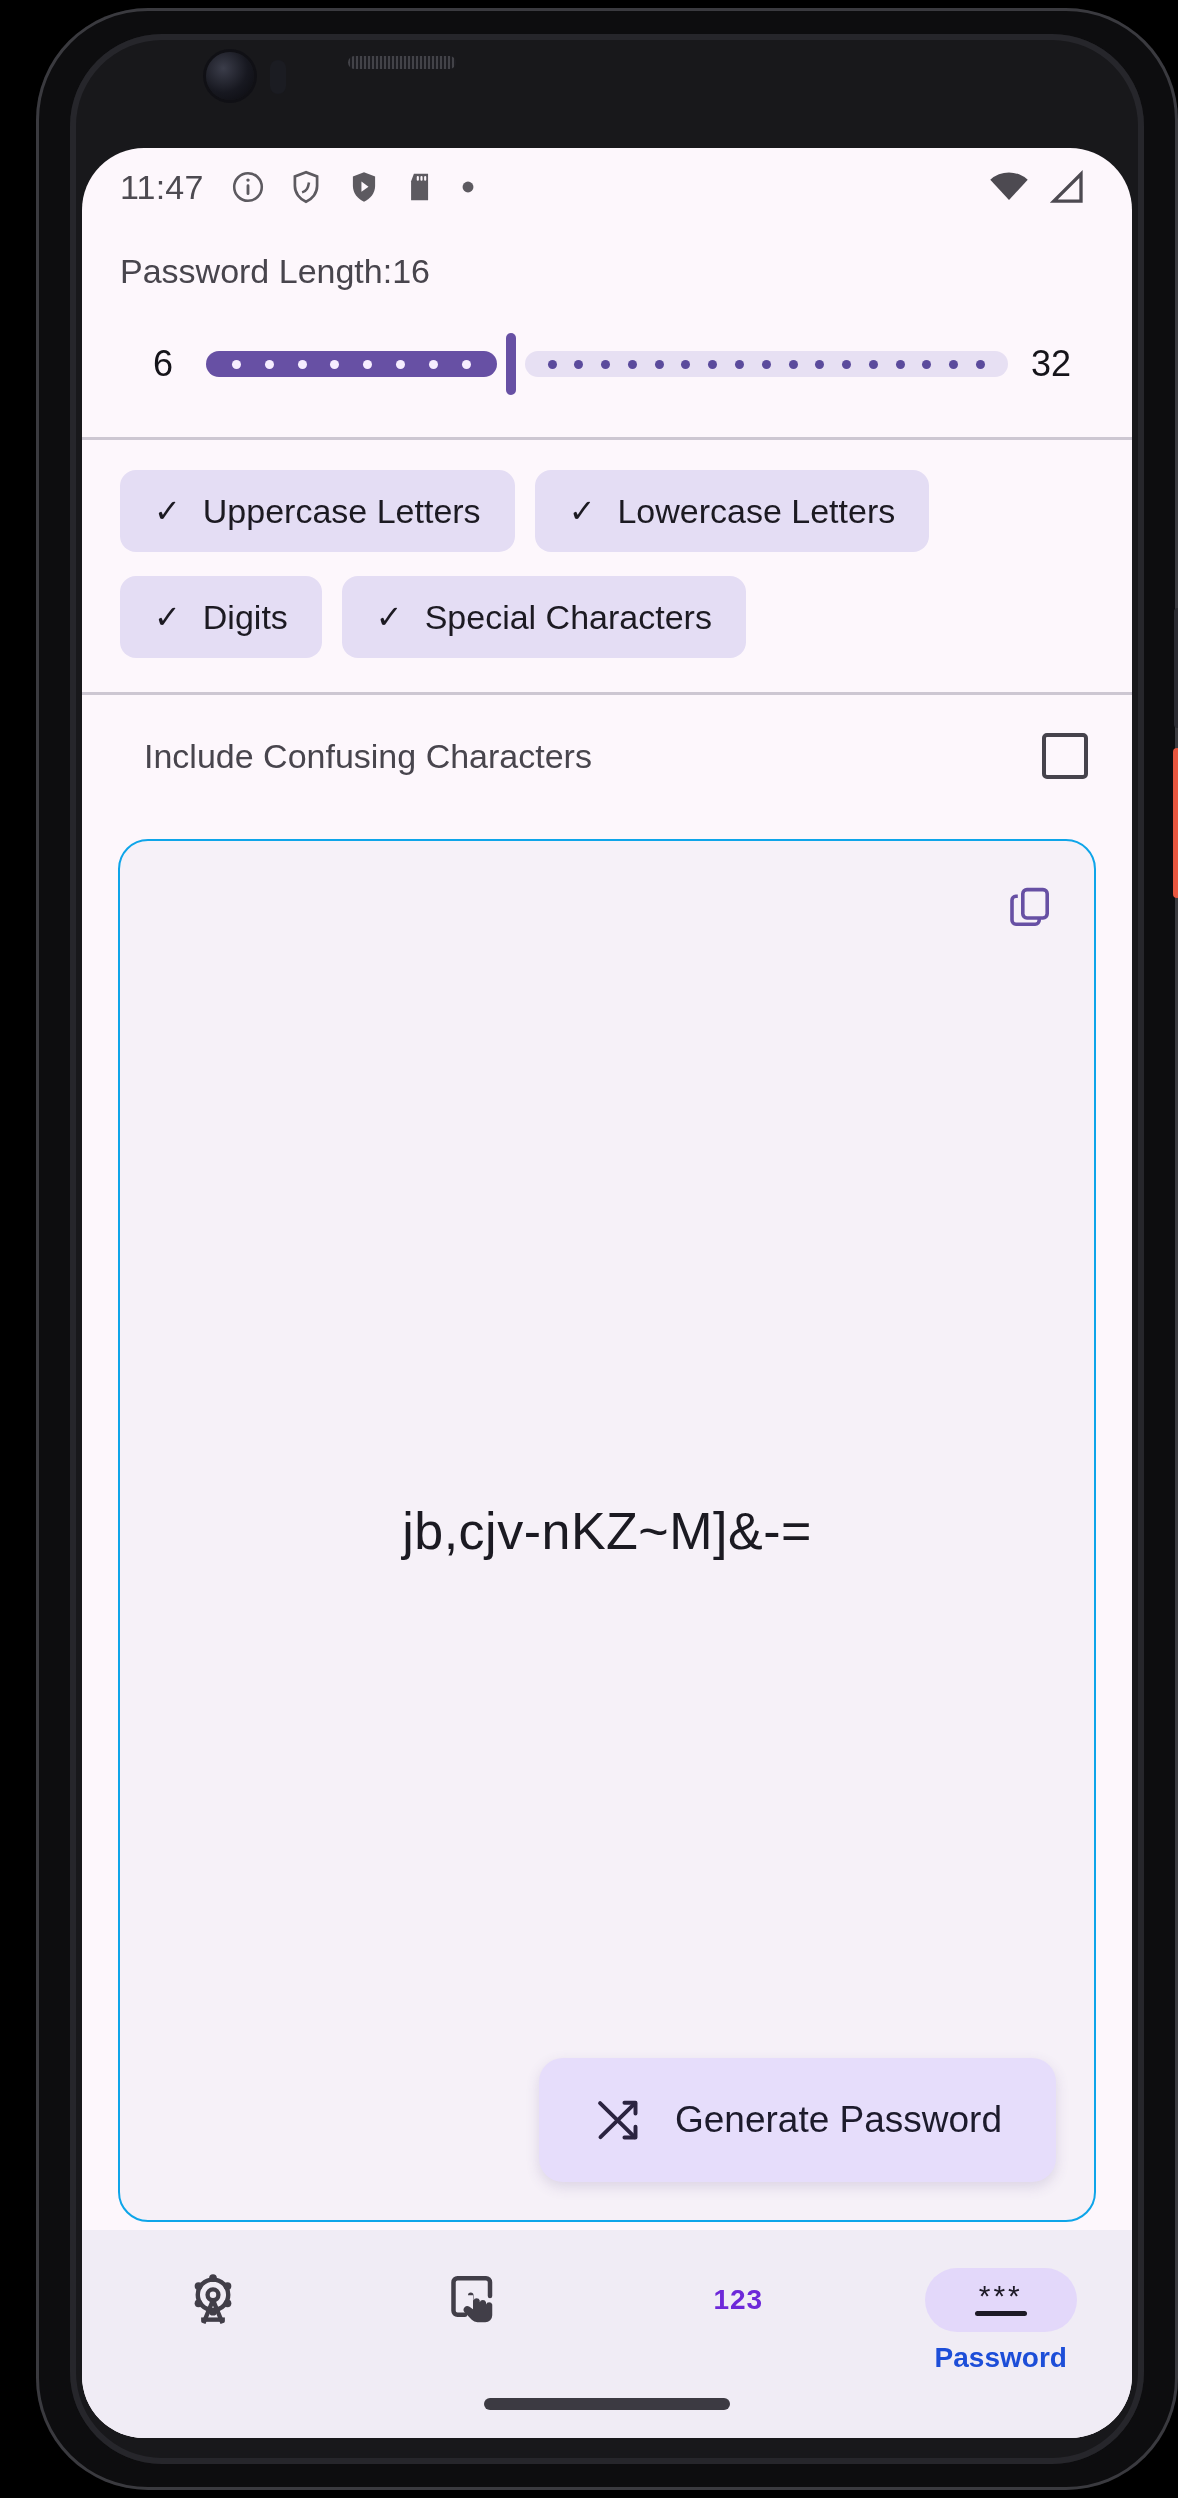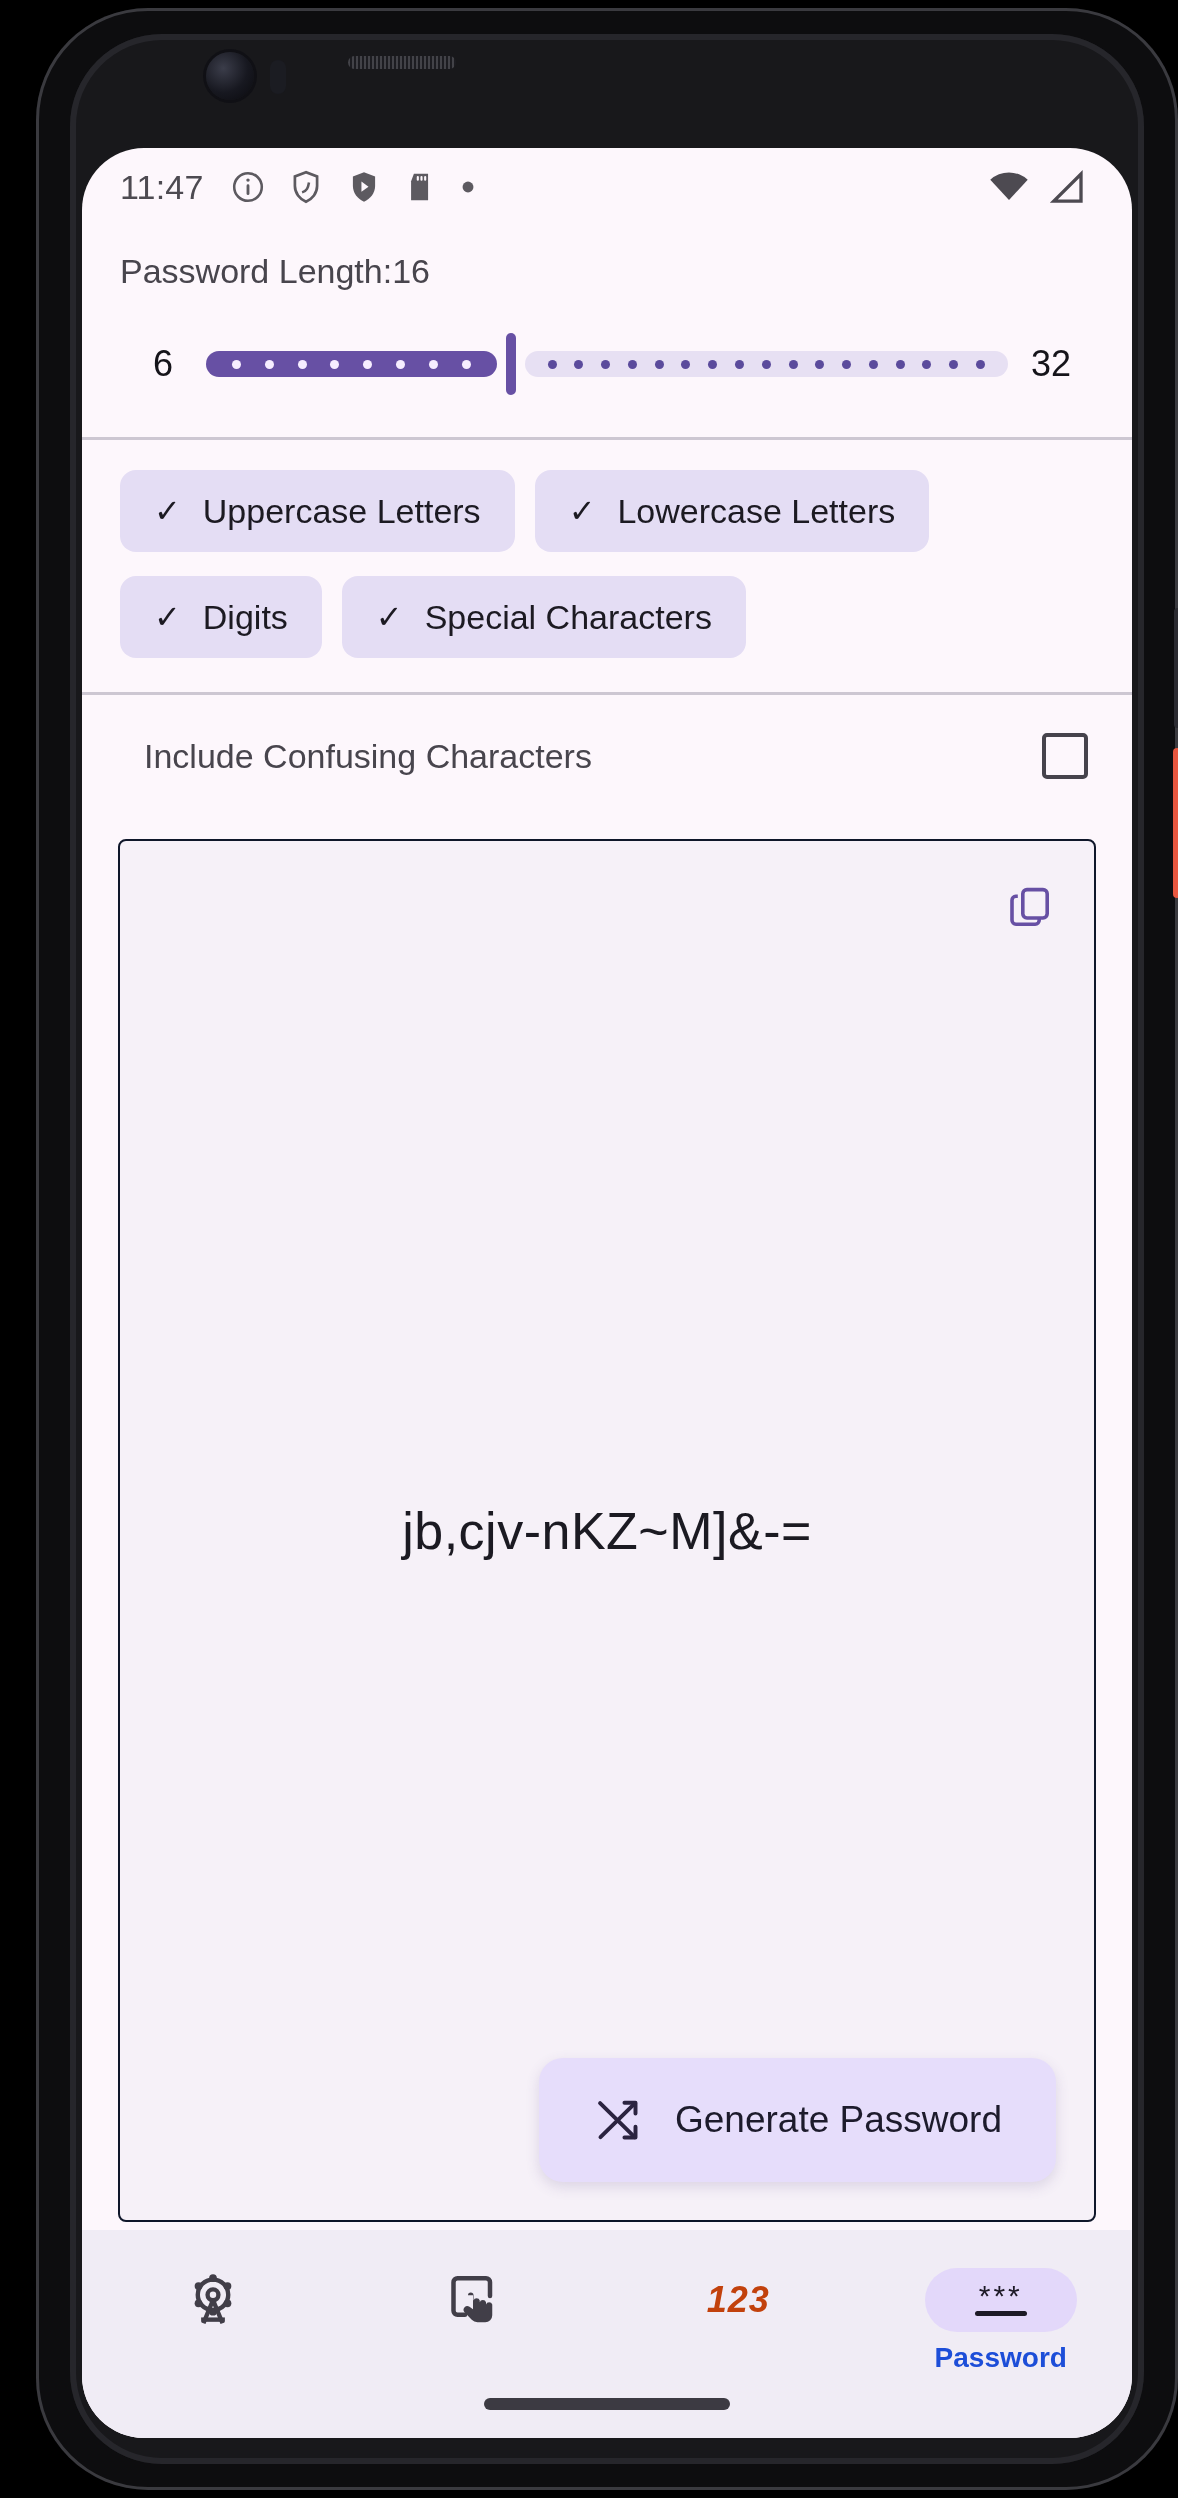--- a/index.html
+++ b/index.html
@@ -129,22 +129,22 @@
   #confusing-checkbox {
     width: 46px; height: 46px; border-radius: 5px;
     border: 4px solid #46434c; background: transparent;
   }
 
   
   #password-card {
     margin: 22px 36px 8px;
     flex: 1 1 auto;
     background: #f6f1f8;
-    border: 2px solid #0f172a;
-    border-radius: 8px;
+    border: 2px solid #0ea5e9;
+    border-radius: 30px;
     position: relative;
     min-height: 0;
     display: flex; align-items: center; justify-content: center;
   }
   #copy-button {
     position: absolute; right: 36px; top: 38px;
     width: 56px; height: 56px;
     display: flex; align-items: center; justify-content: center;
   }
   #password-value {
@@ -171,21 +171,21 @@
   .nav-item {
     flex: 1 1 0; display: flex; flex-direction: column;
     align-items: center; gap: 10px;
   }
   .nav-pill {
     width: 152px; height: 64px; border-radius: 32px;
     display: flex; align-items: center; justify-content: center;
   }
   .nav-pill.active { background: #e3d8fa; }
   .nav-label { font-size: 28px; font-weight: bold; color: #1d4ed8; }
-  .nav-digits { font-size: 36px; font-weight: bold; color: #c2410c; letter-spacing: 1px; font-style: italic; }
+  .nav-digits { font-size: 28px; font-weight: bold; color: #6d28d9; letter-spacing: 1px; }
   #pw-glyph { display: flex; flex-direction: column; align-items: center; gap: 5px; }
   #pw-glyph .stars { font-size: 30px; letter-spacing: 3px; color: #1d1a26; line-height: .7; }
   #pw-glyph .bar { width: 52px; height: 5px; background: #1d1a26; border-radius: 3px; }
 
   #gesture-bar {
     position: absolute; left: 50%; transform: translateX(-50%);
     bottom: 28px; width: 246px; height: 12px;
     border-radius: 6px; background: #3c3a42;
   }
 </style>

